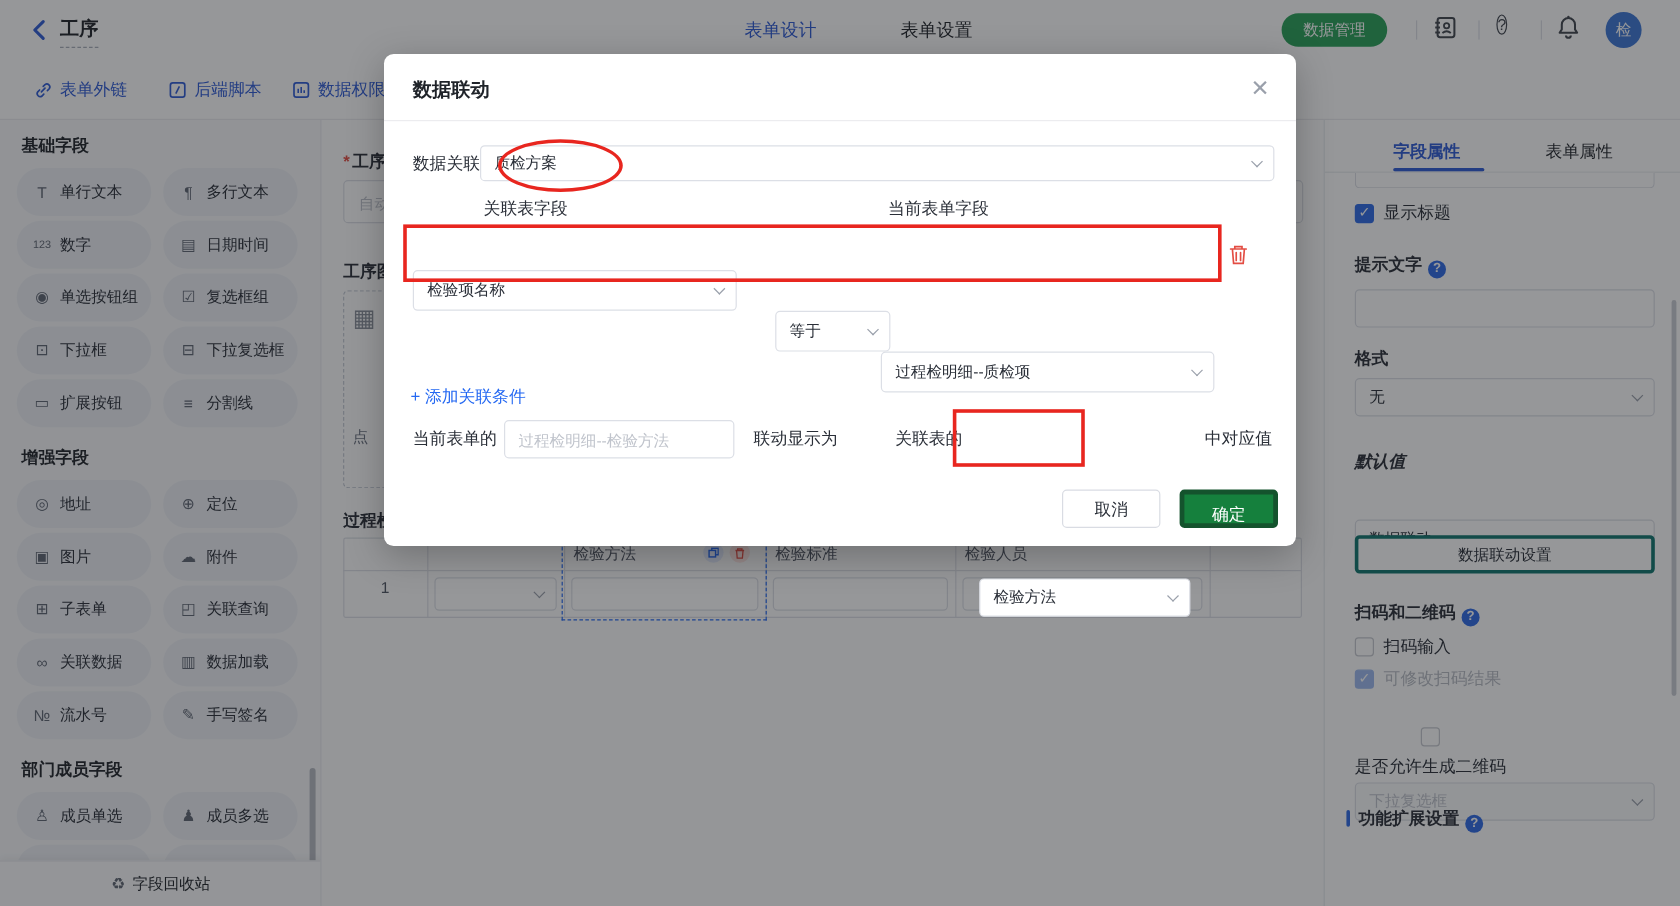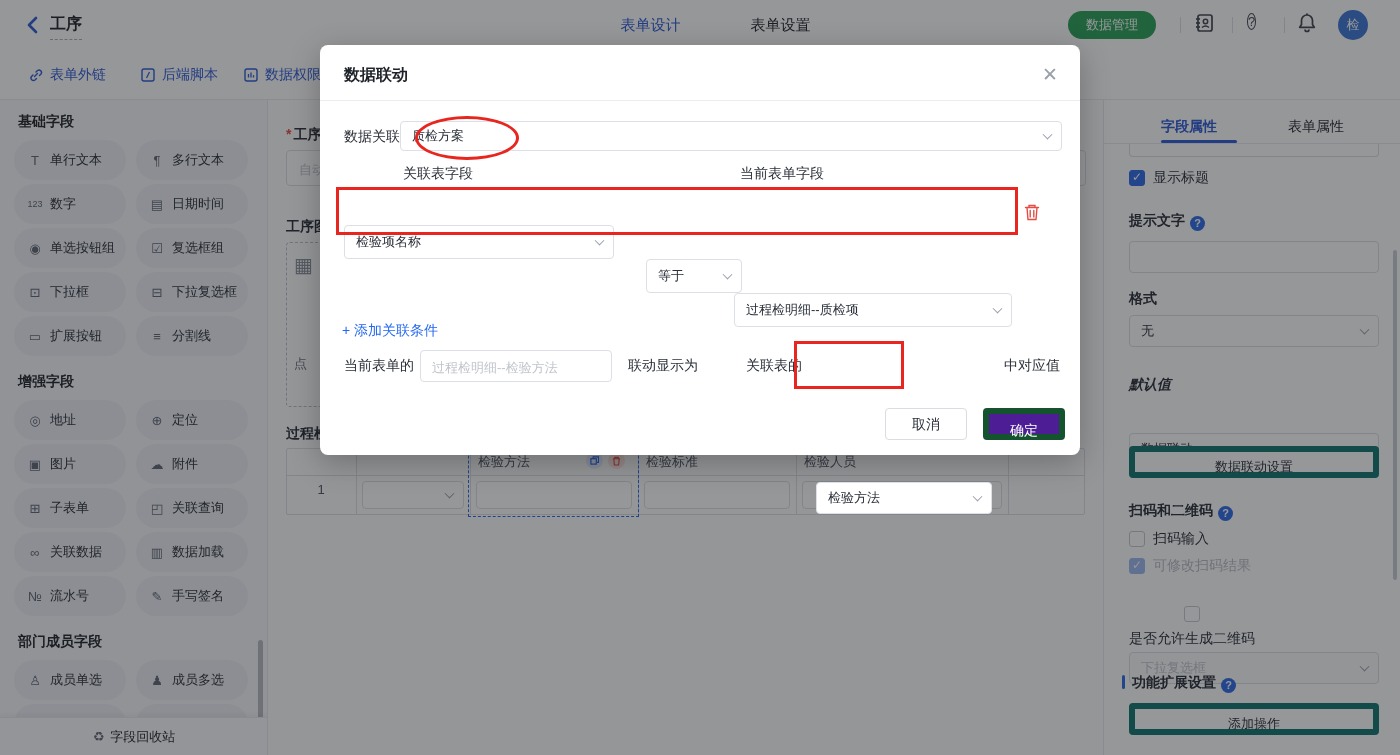--- a/index.html
+++ b/index.html
@@ -62,37 +62,37 @@
   .rtab-divider { position:absolute; left:0; top:43px; width:297px; height:1px; background:#e8eaee; }
   .plabel { position:absolute; font-size:14px; font-weight:bold; color:#2a2f38; }
   .q-ic { display:inline-block; width:15px; height:15px; background:#2e6be6; border-radius:50%; color:#fff; font-size:11px; font-weight:bold; text-align:center; line-height:15px; vertical-align:-2px; margin-left:5px; }
   .cb-row { position:absolute; display:flex; align-items:center; gap:8px; font-size:14px; color:#2a2f38; cursor:pointer; }
   .cb { width:16px; height:16px; border:1.5px solid #c6c9cf; border-radius:3px; background:#fff; position:relative; }
   .cb.on { background:#2e6be6; border-color:#2e6be6; }
   .cb.on::after { content:"✓"; position:absolute; left:2px; top:-1px; color:#fff; font-size:12px; font-weight:bold; }
   .cb-row.muted { color:#b8bcc4; }
   .cb-row.muted .cb.on { background:#9db9ee; border-color:#9db9ee; }
   .r-inp { position:absolute; left:25px; width:250px; height:32px; background:#fff; border:1px solid #dcdfe6; border-radius:4px; }
-  .r-btn { position:absolute; left:25px; width:250px; height:32px; background:#fff; border:6px solid #0f766e; border-radius:4px; font-size:13px; color:#2a2f38; text-align:center; line-height:30px; cursor:pointer; }
+  .r-btn { position:absolute; left:25px; width:250px; height:32px; background:#fff; border:3px solid #0f766e; border-radius:4px; font-size:13px; color:#2a2f38; text-align:center; line-height:30px; cursor:pointer;font-family:Liberation Mono, monospace; }
   .sel.disabled { background:#fafbfc; color:#c0c4cc; cursor:not-allowed; }
   .ext-bar { position:absolute; left:18px; width:3px; height:14px; background:#2e6be6; border-radius:2px; }
   .rp-scroll { position:absolute; left:289px; top:150px; width:4px; height:330px; background:#c9ccd3; border-radius:2px; }
 
   
   .overlay { position:absolute; left:0; top:0; width:1400px; height:755px; background:rgba(22,24,28,0.45); z-index:50; }
   .modal { position:absolute; left:320px; top:45px; width:760px; height:410px; background:#fff; border-radius:8px; box-shadow:0 8px 30px rgba(0,0,0,.25); z-index:60; }
   .m-title { position:absolute; left:24px; top:20px; font-size:16px; font-weight:bold; }
   .m-close { position:absolute; left:718px; top:18px; width:24px; height:24px; font-size:19px; color:#9aa0ab; text-align:center; line-height:24px; cursor:pointer; }
   .m-div { position:absolute; left:0; top:55px; width:760px; height:1px; background:#ececef; }
   .m-lbl { position:absolute; font-size:14px; color:#2a2f38; }
   .m-head { position:absolute; top:120px; font-size:14px; color:#2a2f38; }
   .m-link { position:absolute; left:22px; top:277px; font-size:14px; color:#2468f2; cursor:pointer; }
   .m-btn { position:absolute; top:363px; width:82px; height:32px; border-radius:4px; font-size:14px; text-align:center; line-height:30px; cursor:pointer; }
   .m-cancel { left:565px; background:#fff; border:1px solid #d9dce3; color:#2a2f38; }
-  .m-ok { left:663px; background:#4c1d95; border:6px solid #14532d; color:#fff; line-height:32px; }
+  .m-ok { left:663px; background:#15803d; border:4px solid #14532d; color:#fff; line-height:32px; }
   .trash-btn { position:absolute; cursor:pointer; }
 
   
   .anno { position:absolute; border:3px solid #e8261f; z-index:70; pointer-events:none; }
   .anno.ellipse { border-radius:50%; }
 </style>
 </head>
 <body>
 
 <div id="app">
@@ -366,21 +366,20 @@
         <span>下拉复选框</span>
         <span class="chev"></span>
       </div>
     <div class="cb-row" style="left:25px; top:506px;flex-direction:column;">
       <span class="cb"></span>
       <span>是否允许生成二维码</span>
     </div>
 
     <div class="ext-bar" style="top:575px;"></div>
     <div class="plabel" style="left:28px; top:574px;"><span>功能扩展设置</span><span class="q-ic">?</span></div>
-    <button class="r-btn" style="top:603px;">添加操作</button>
 
     <div class="rp-scroll"></div>
   </div>
 
   <div class="overlay"></div>
 
   <div class="modal">
     <div class="m-title">数据联动</div>
     <span class="m-close">✕</span>
     <div class="m-div"></div>

